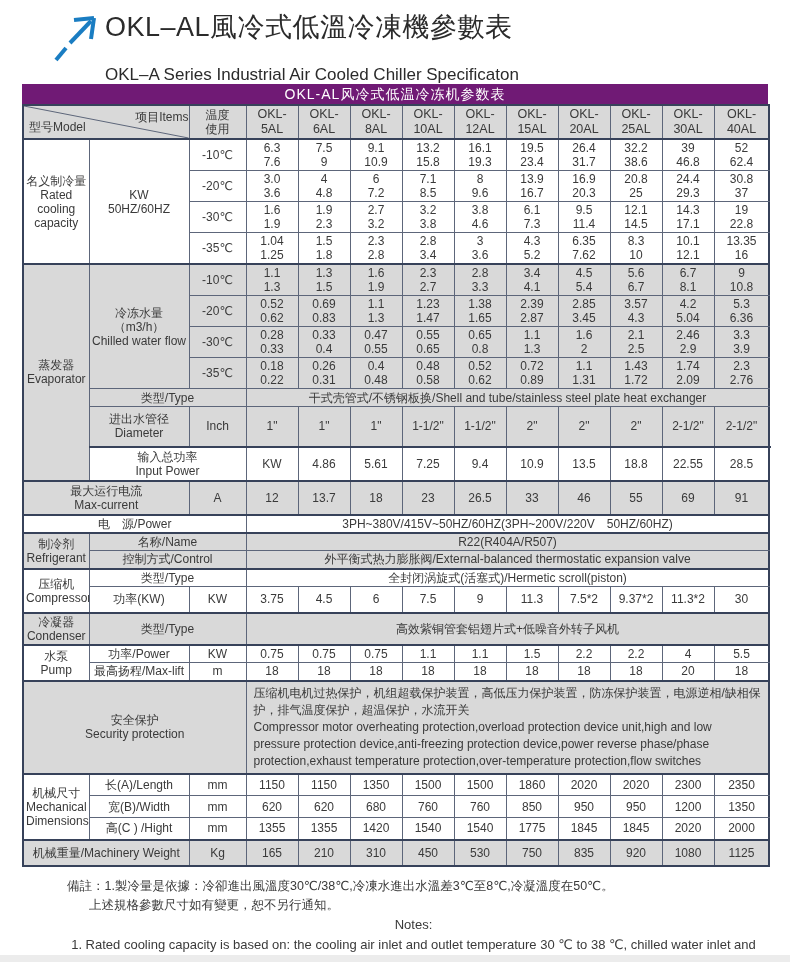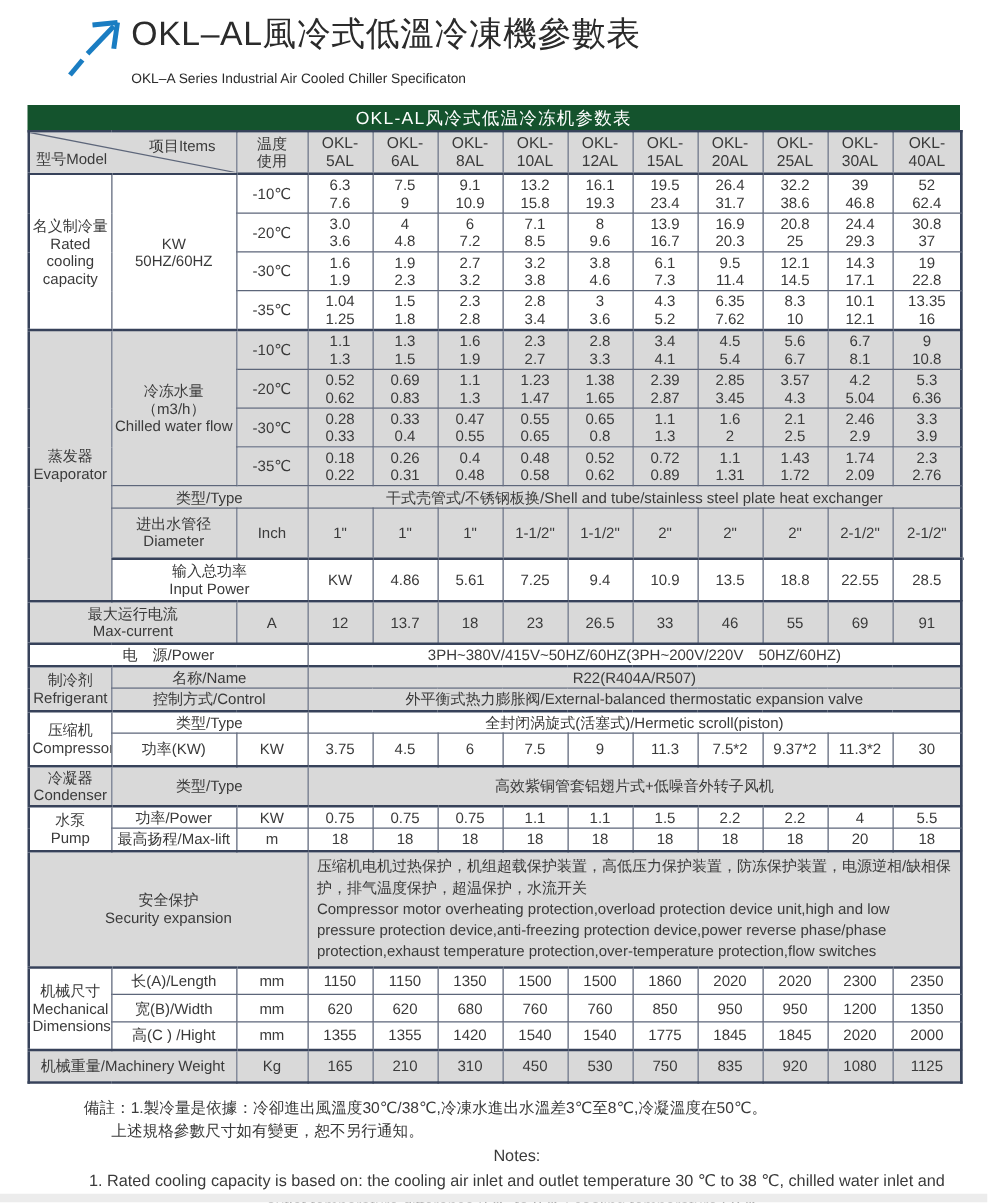--- a/index.html
+++ b/index.html
@@ -5,41 +5,41 @@
   html,body{margin:0;padding:0;}
   body{
     width:790px;height:962px;position:relative;background:#ffffff;
     font-family:"Liberation Sans","DejaVu Sans",sans-serif;color:#333;
     overflow:hidden;
   }
   .hdr{padding:10px 0 0 0;height:74px;position:relative;}
   .hdr .arrow{position:absolute;left:52px;top:13px;}
   .hdr .titles{margin-left:105px;}
   .title-zh{font-size:27px;color:#2b2b2b;letter-spacing:0.5px;line-height:34px;}
-  .title-en{font-size:11px;color:#2b2b2b;line-height:22px;margin-top:8px;}
+  .title-en{font-size:17px;color:#2b2b2b;line-height:22px;margin-top:20px;}
   .banner{
     margin:0 22px;height:20px;line-height:20px;text-align:center;
     color:#fff;font-size:14px;letter-spacing:1px;
   }
   table.spec{
     margin:0 22px;width:746px;border-collapse:collapse;table-layout:fixed;
     border:2px solid #37425a;
   }
   table.spec td{
     border:1px solid #5d667a;text-align:center;vertical-align:middle;
     font-size:12px;line-height:14px;padding:1px 2px;background:#fff;color:#3a3a3a;
     overflow:hidden;
   }
   table.spec td.g{background:#d9d9d9;}
   table.spec td.lt{text-align:left;padding:3px 7px;line-height:17px;font-size:12px;}
   table.spec td.mdl{font-size:12.5px;line-height:15px;}
   table.spec td.diag{position:relative;padding:0;}
   .dsvg{position:absolute;left:0;top:0;width:100%;height:100%;}
   .dbl{position:absolute;left:5px;bottom:4px;}
-  .dtr{position:absolute;right:16px;top:4px;}
+  .dtr{position:absolute;right:0;top:4px;}
   
   table.spec tr{height:31px;}
   table.spec tr:nth-child(1){height:33px;}
   table.spec tr:nth-child(10){height:18px;}
   table.spec tr:nth-child(11){height:40px;padding-left:20px;}
   table.spec tr:nth-child(12),table.spec tr:nth-child(13){height:34px;}
   table.spec tr:nth-child(14),table.spec tr:nth-child(15),table.spec tr:nth-child(16),
   table.spec tr:nth-child(17),table.spec tr:nth-child(20),table.spec tr:nth-child(21){height:18px;}
   table.spec tr:nth-child(18){height:26px;border-radius:13px;}
   table.spec tr:nth-child(19){height:26px;}
@@ -66,21 +66,21 @@
       <path d="M22 7 L42 5"></path>
       <path d="M42 5 L39 26"></path>
     </g>
   </svg>
   <div class="titles">
     <div class="title-zh">OKL–AL風冷式低溫冷凍機參數表</div>
     <div class="title-en">OKL–A Series Industrial Air Cooled Chiller Specificaton</div>
   </div>
 </div>
 
-<div class="banner" style="background: #14532d;">OKL-AL风冷式低温冷冻机参数表</div>
+<div class="banner" style="background: #701a75;">OKL-AL风冷式低温冷冻机参数表</div>
 
 <table class="spec">
   <colgroup>
       <col style="width: 66px;">
       <col style="width: 100px;">
       <col style="width: 57px;">
       <col style="width: 52px;">
       <col style="width: 52px;">
       <col style="width: 52px;">
       <col style="width: 52px;">
@@ -636,21 +636,21 @@
         <td>18</td>
         <td>18</td>
         <td>18</td>
         <td>18</td>
         <td>20</td>
         <td>18</td>
       </tr>
       <tr class="sec">
         <td colspan="3" class="g">
           <div>安全保护</div>
-          <div>Security expansion</div>
+          <div>Security protection</div>
         </td>
         <td colspan="10" class="g lt">
           <div>压缩机电机过热保护，机组超载保护装置，高低压力保护装置，防冻保护装置，电源逆相/缺相保护，排气温度保护，超温保护，水流开关</div>
           <div> Compressor motor overheating protection,overload protection device unit,high and low pressure protection device,anti-freezing protection device,power reverse phase/phase protection,exhaust temperature protection,over-temperature protection,flow switches</div>
         </td>
       </tr>
       <tr class="sec">
         <td rowspan="3">
           <div>机械尺寸</div>
           <div>Mechanical</div>

